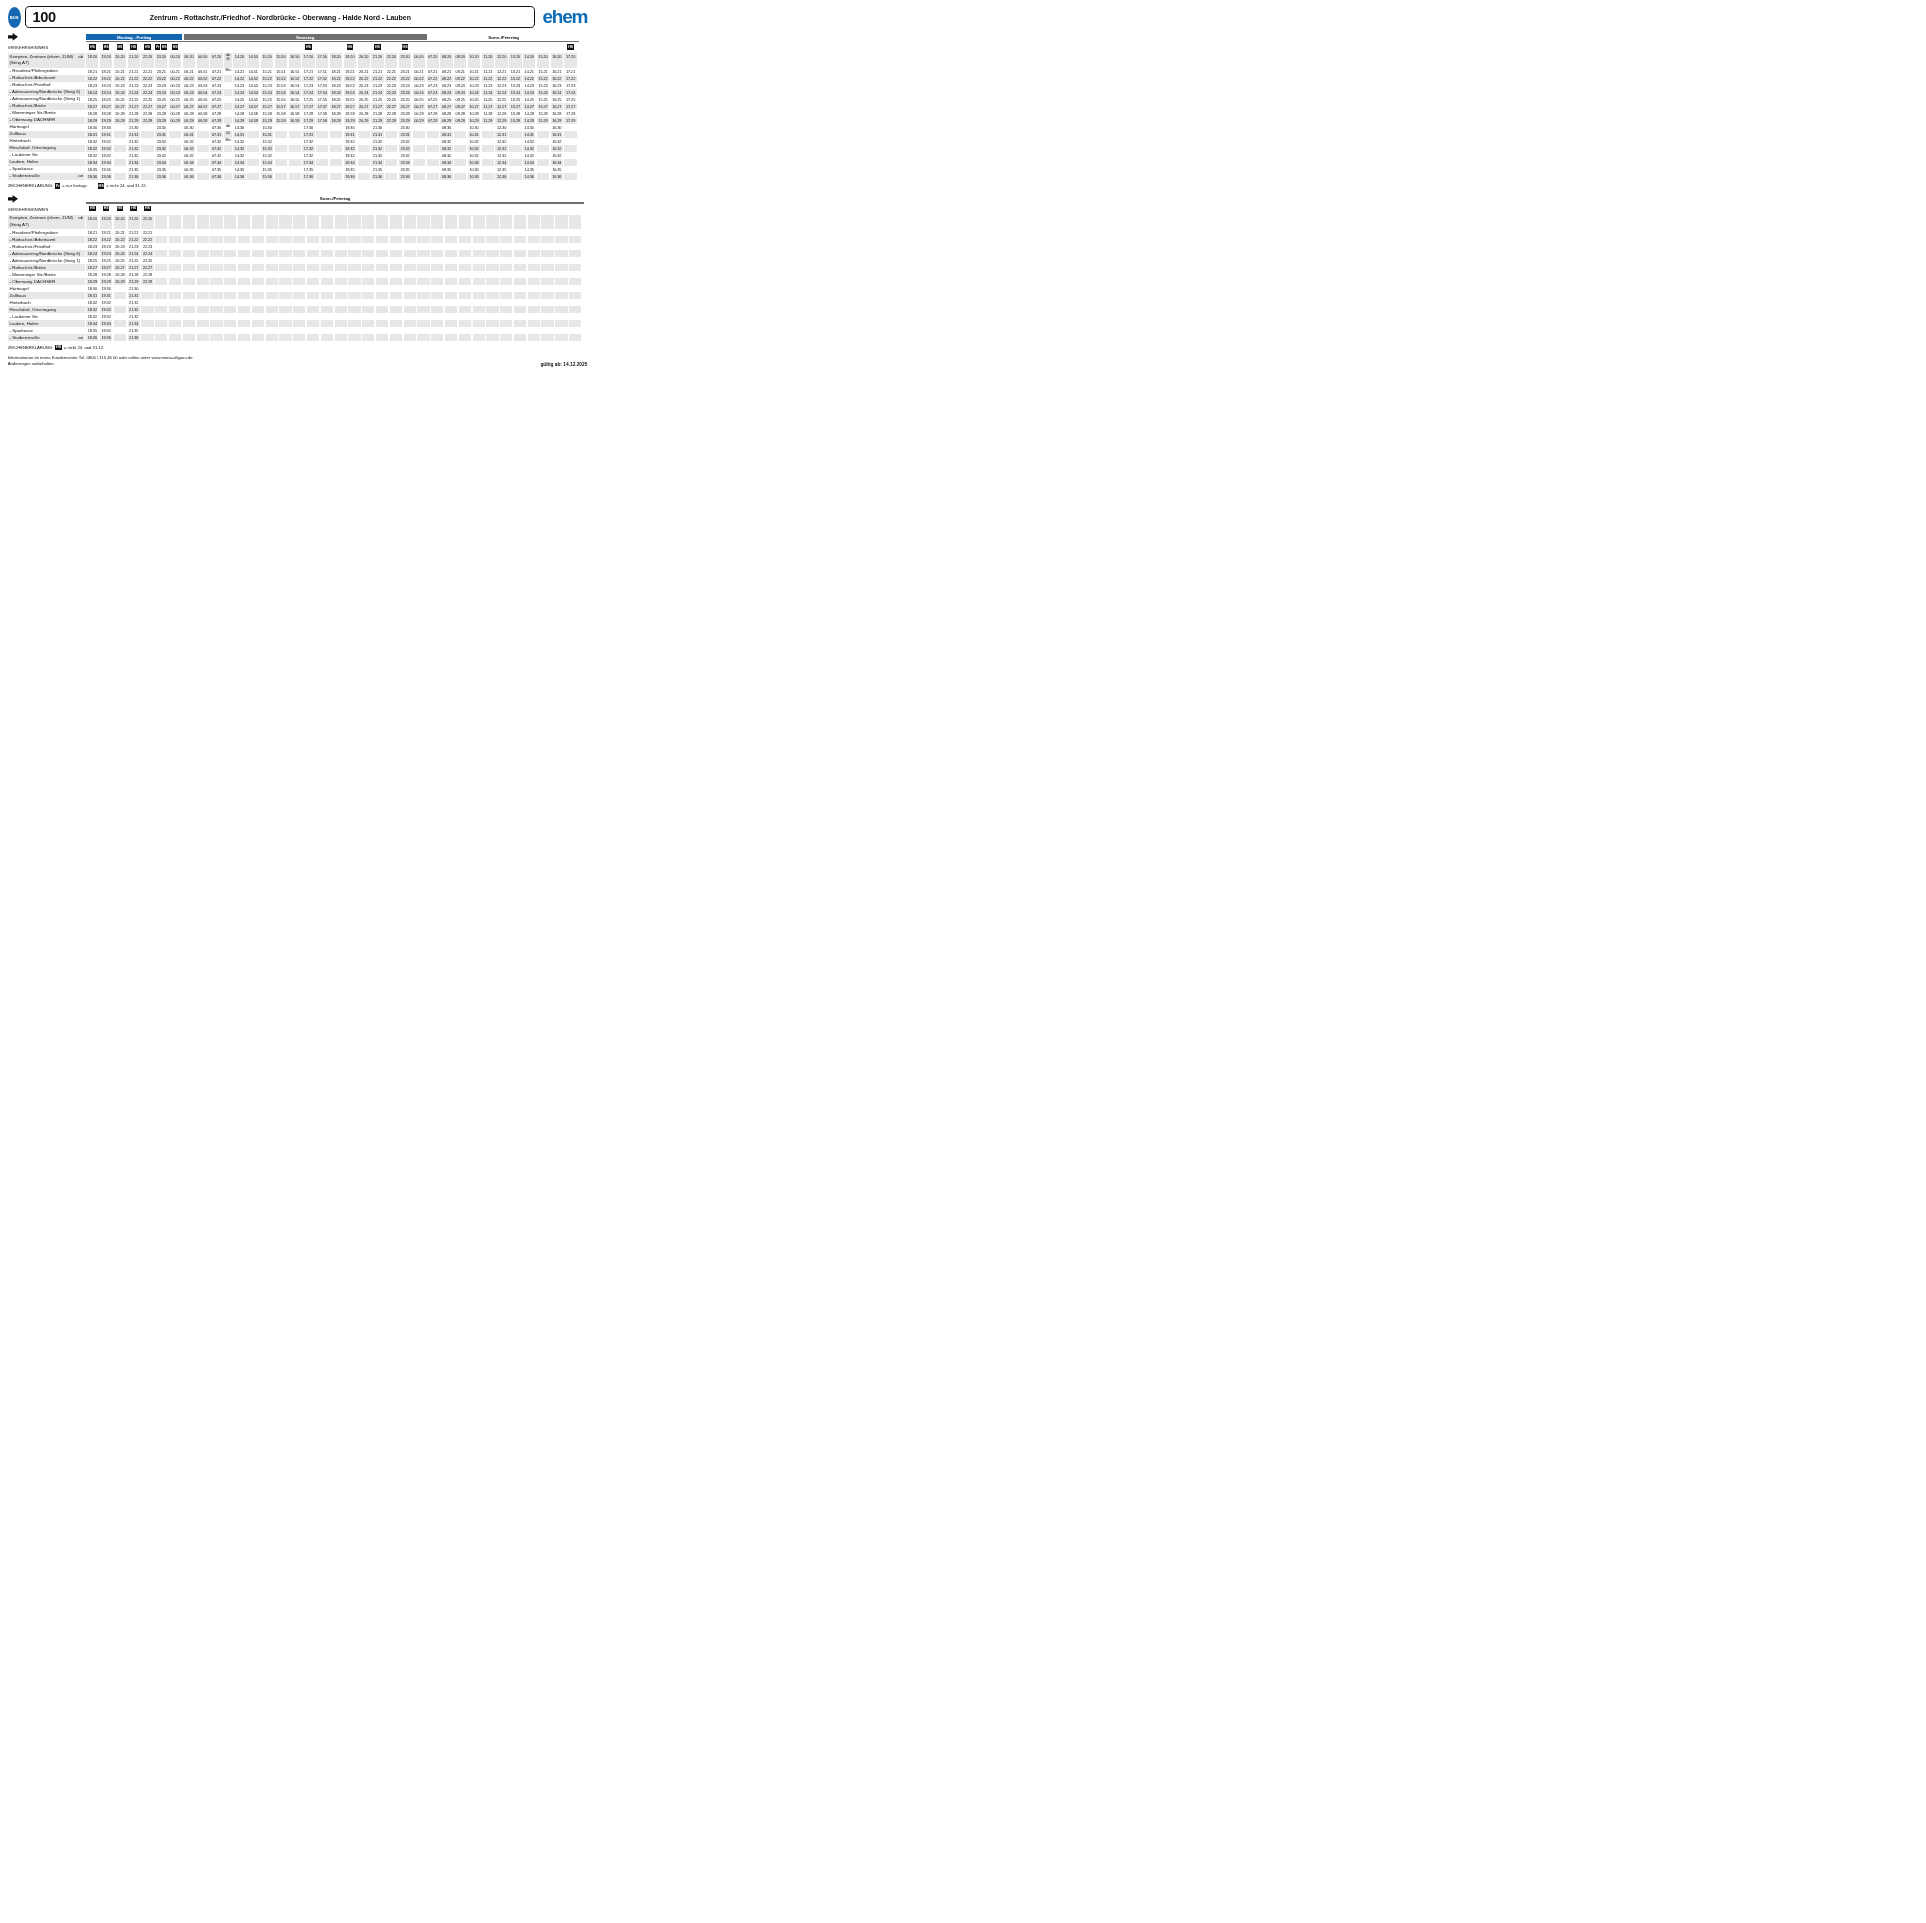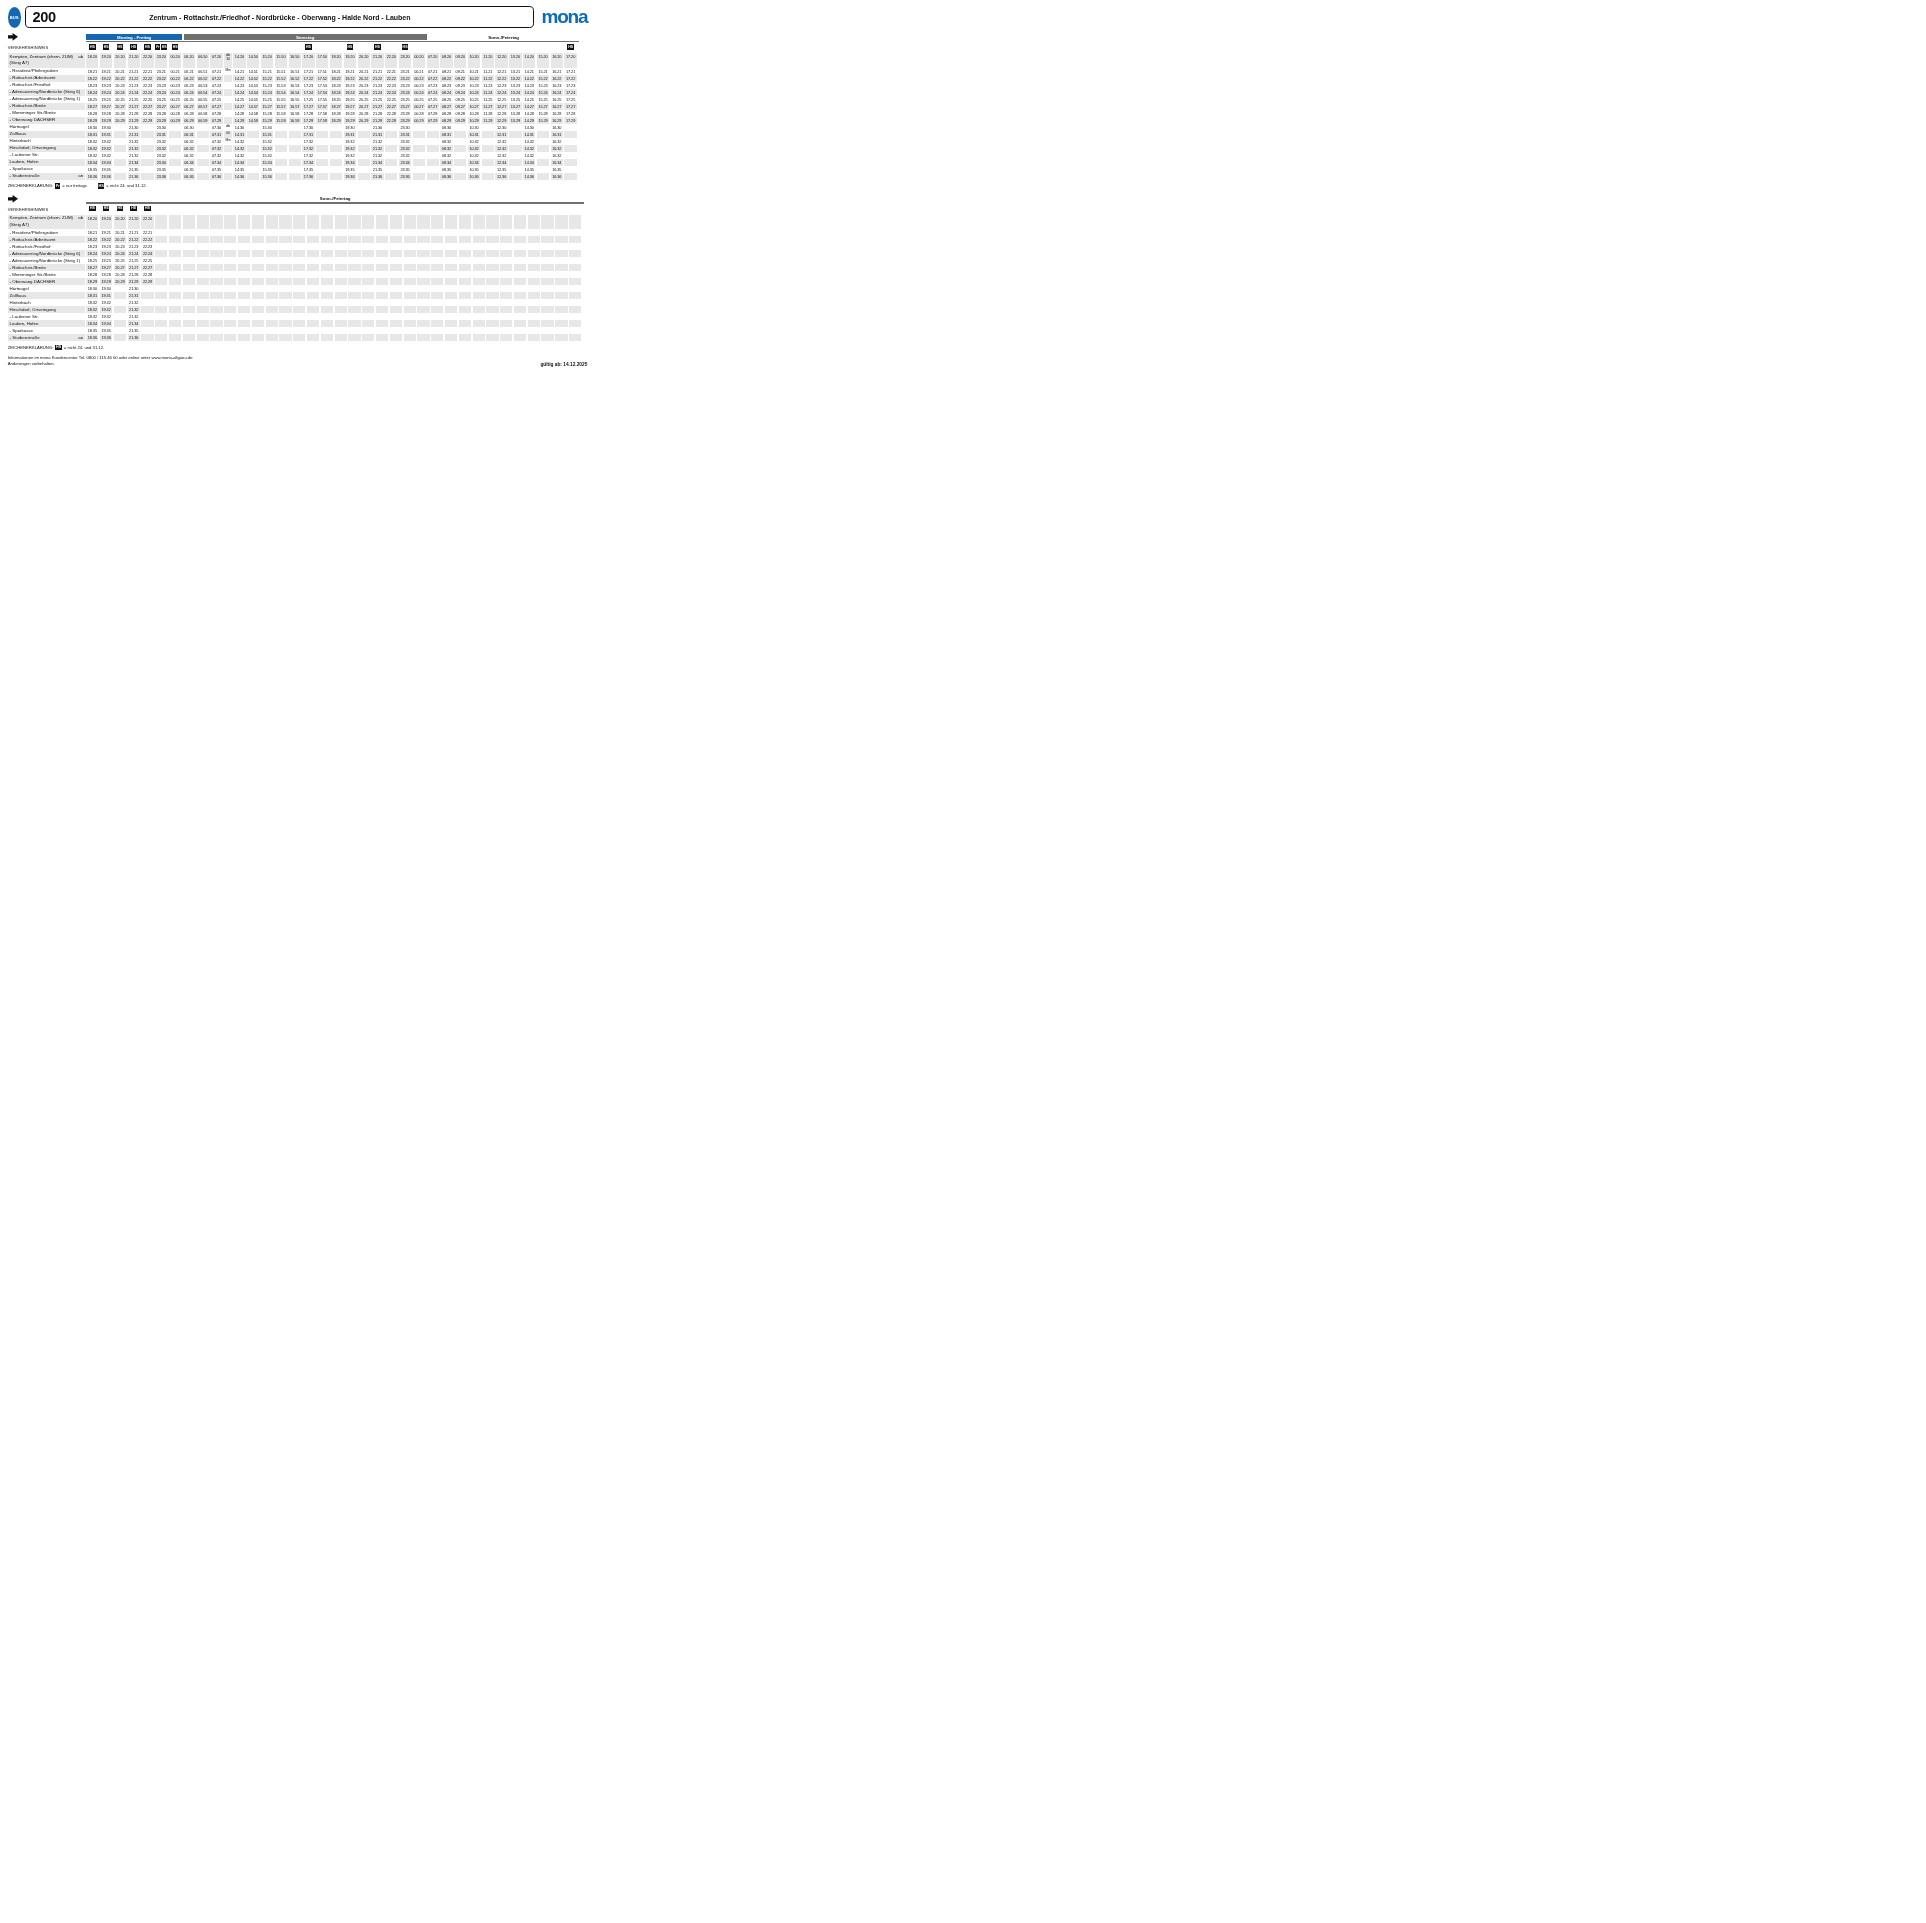--- a/index.html
+++ b/index.html
@@ -56,24 +56,24 @@
   .arrow-svg{display:block;}
 </style>
 </head>
 <body>
 
 <div class="header">
   <div class="bus-oval">
     <span>BUS</span>
   </div>
   <div class="route-box">
-    <span class="route-num">200</span>
+    <span class="route-num">100</span>
     <div class="route-title">Zentrum - Rottachstr./Friedhof - Nordbrücke - Oberwang - Halde Nord - Lauben</div>
   </div>
-  <div class="brand">mona</div>
+  <div class="brand">ehem</div>
 </div>
 
 <section>
   <div class="trow band-row">
     <div class="stop-spacer">
       <svg class="arrow-svg" width="10" height="7.7" viewBox="0 0 26 20">
         <path d="M0 6 h12 v-6 l14 10 -14 10 v-6 h-12 z" fill="#111"></path>
       </svg>
     </div>
     <div class="bands">

